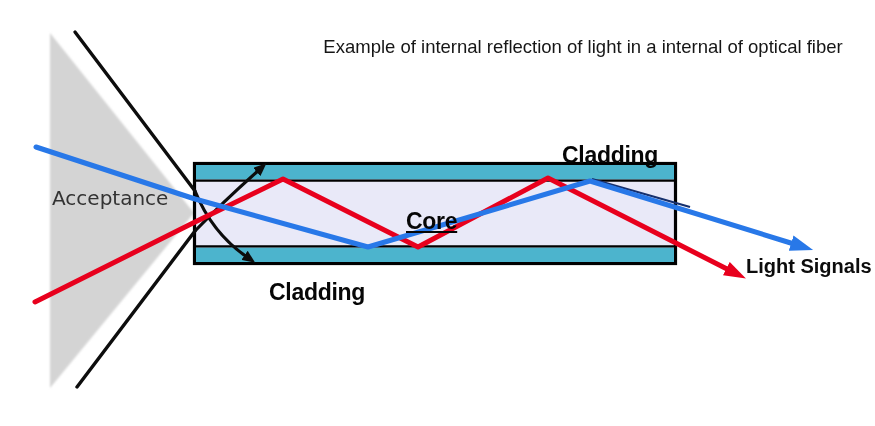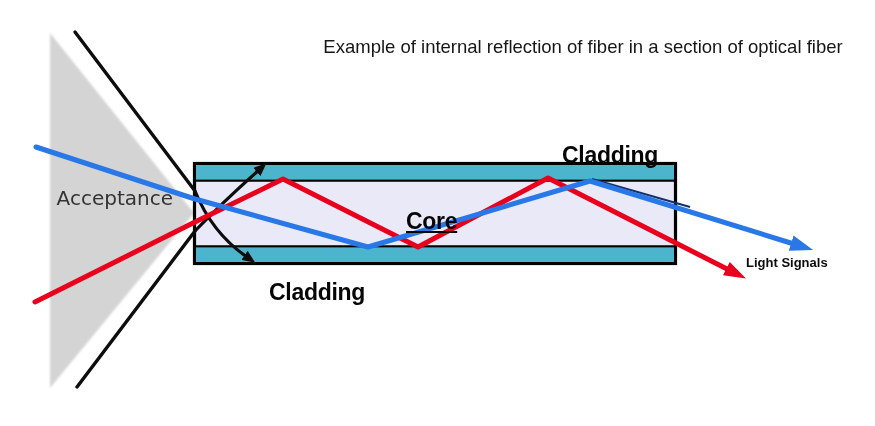--- a/index.html
+++ b/index.html
@@ -7,29 +7,29 @@
     position:relative;width:875px;height:426px;background:#ffffff;
     font-family:"Liberation Sans",sans-serif;overflow:hidden;
   }
   .stage svg{position:absolute;left:0;top:0;}
   .lbl{position:absolute;white-space:nowrap;color:#111;}
   .title{
     left:300px;top:36px;width:566px;text-align:center;
     font-size:18.5px;color:#161616;
   }
   .acceptance{
-    left:45px;top:187px;width:128px;text-align:right;
+    left:52px;top:187px;width:128px;text-align:left;
     font-family:"DejaVu Sans","Liberation Sans",sans-serif;
     font-size:20px;line-height:22px;color:#333;
   }
   .bold-lbl{font-weight:bold;font-size:23px;color:#060606;letter-spacing:-0.3px;margin-top:8px;}
   .cladding-top{left:562px;top:134px;}
   .core-lbl{left:406px;top:200px;text-decoration:underline;}
   .cladding-bottom{left:269px;top:271px;}
-  .light-signals{left:746px;top:255px;font-size:13px;font-weight:600;color:#0c0c0c;}
+  .light-signals{left:746px;top:255px;font-size:20px;font-weight:600;color:#0c0c0c;}
 </style>
 </head>
 <body>
 
 <div class="stage">
 
   <svg width="875" height="426" viewBox="0 0 875 426">
     <defs>
       <filter id="soft" x="-10%" y="-10%" width="120%" height="120%">
         <feGaussianBlur stdDeviation="1.1"></feGaussianBlur>
@@ -61,21 +61,21 @@
     <path d="M195,191 Q212,233 247,257" fill="none" stroke-width="3.2" marker-end="url(#arrowBlack)" stroke="#0d0d0d"></path>
     <path d="M195,231 Q223,202 259,170" fill="none" stroke-width="3.2" marker-end="url(#arrowBlack)" stroke="#0d0d0d"></path>
 
     <path d="M35,302 L195,222 L283,179 L418,247 L548,178 L729,270" fill="none" stroke-width="5" stroke-linecap="round" stroke-linejoin="round" marker-end="url(#arrowRed)" stroke="#e8001d"></path>
 
     <line x1="592" y1="179" x2="690" y2="207" stroke-width="2.2" stroke="#16306e"></line>
 
     <path d="M36,147 L195,199 L368,247 L590,181 L794,244" fill="none" stroke-width="5" stroke-linecap="round" stroke-linejoin="round" marker-end="url(#arrowBlue)" stroke="#2878e8"></path>
   </svg>
 
-  <div class="lbl title">Example of internal reflection of fiber in a section of optical fiber</div>
+  <div class="lbl title">Example of internal reflection of light in a internal of optical fiber</div>
 
   <div class="lbl acceptance">
     <div>Acceptance</div>
   </div>
 
   <div class="lbl bold-lbl cladding-top">Cladding</div>
 
   <div class="lbl bold-lbl core-lbl">Core</div>
 
   <div class="lbl bold-lbl cladding-bottom">Cladding</div>

